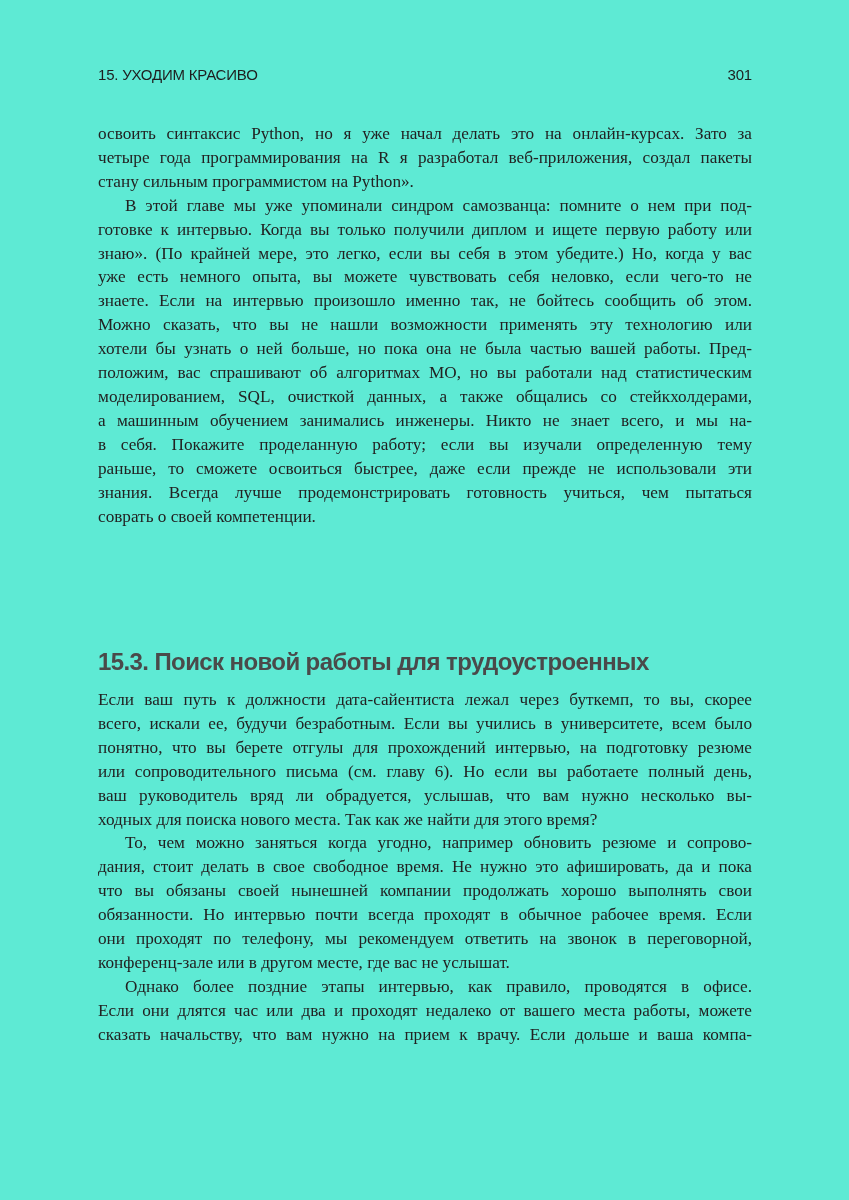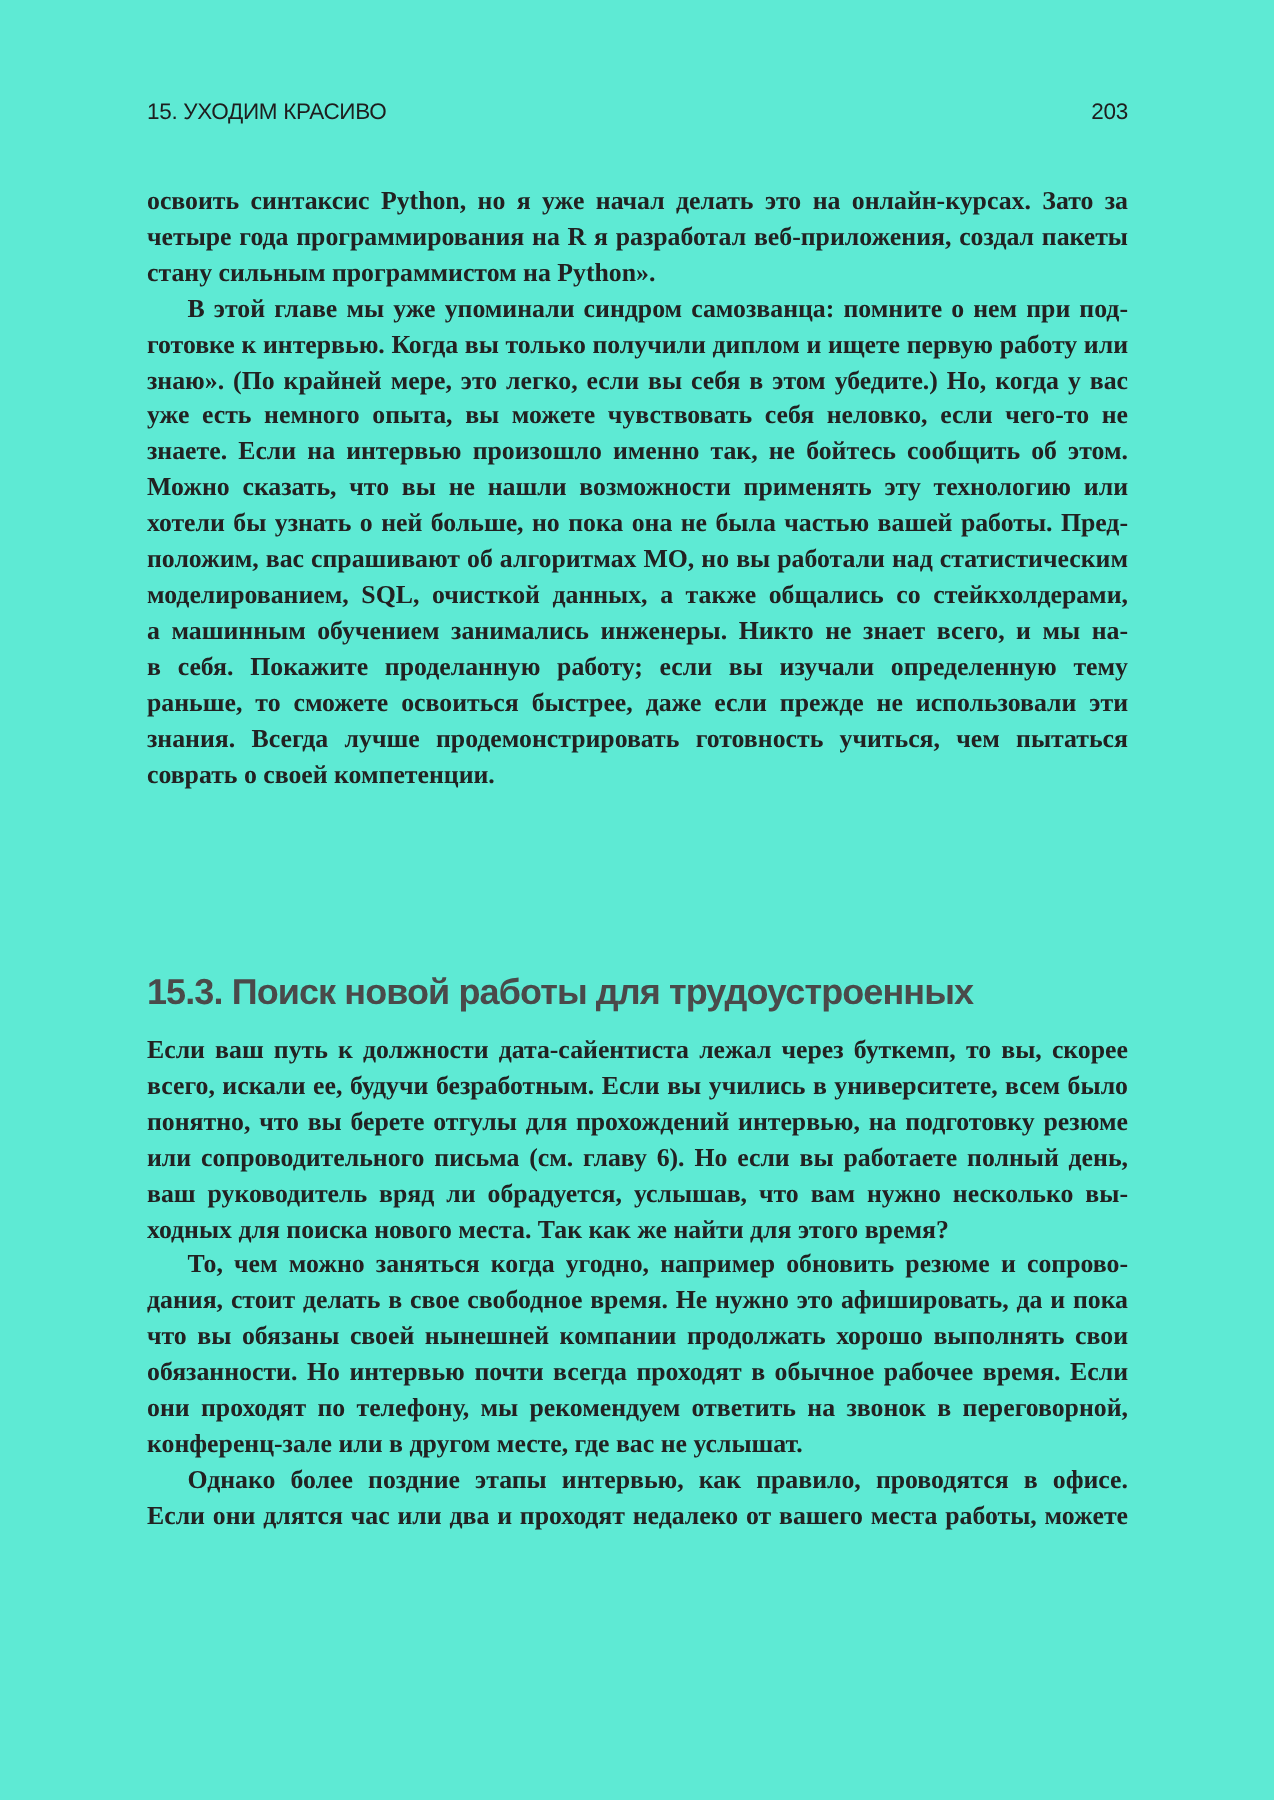--- a/index.html
+++ b/index.html
@@ -17,31 +17,31 @@
     color: #222; text-align: justify; hyphens: manual;
   }
   .body-text p { margin: 0; }
   #block1 { top: 122px; }
   .section-heading {
     position: absolute; left: 98px; top: 648px;
     font-family: "Liberation Sans", sans-serif; font-size: 24px; font-weight: bold; 
     color: #4a4a4a; letter-spacing: -0.6px; margin: 0;
   }
   #block2 { top: 688px; }
-  .line { display: block; text-align: justify; text-align-last: justify; white-space: nowrap; font-weight: bold; }
+  .line { display: block; text-align: justify; text-align-last: justify; white-space: nowrap; }
   .line.last { text-align-last: left; }
   .line.indent { padding-left: 27px; }
 </style>
 </head>
 <body>
 
 <div class="page">
   <div class="running-head">
     <span>15. УХОДИМ КРАСИВО</span>
-    <span>203</span>
+    <span>301</span>
   </div>
 
   <div class="body-text" id="block1">
       <p>
         <span class="line">освоить синтаксис Python, но я уже начал делать это на онлайн-курсах. Зато за</span>
         <span class="line">четыре года программирования на R я разработал веб-приложения, создал пакеты</span>
         <span class="line last">стану сильным программистом на Python».</span>
       </p>
       <p>
         <span class="line indent">В этой главе мы уже упоминали синдром самозванца: помните о нем при под-</span>
@@ -76,15 +76,16 @@
         <span class="line indent">То, чем можно заняться когда угодно, например обновить резюме и сопрово-</span>
         <span class="line">дания, стоит делать в свое свободное время. Не нужно это афишировать, да и пока</span>
         <span class="line">что вы обязаны своей нынешней компании продолжать хорошо выполнять свои</span>
         <span class="line">обязанности. Но интервью почти всегда проходят в обычное рабочее время. Если</span>
         <span class="line">они проходят по телефону, мы рекомендуем ответить на звонок в переговорной,</span>
         <span class="line last">конференц-зале или в другом месте, где вас не услышат.</span>
       </p>
       <p>
         <span class="line indent">Однако более поздние этапы интервью, как правило, проводятся в офисе.</span>
         <span class="line">Если они длятся час или два и проходят недалеко от вашего места работы, можете</span>
+        <span class="line">сказать начальству, что вам нужно на прием к врачу. Если дольше и ваша компа-</span>
       </p>
     </div>
 </div>
 
 </body></html>

